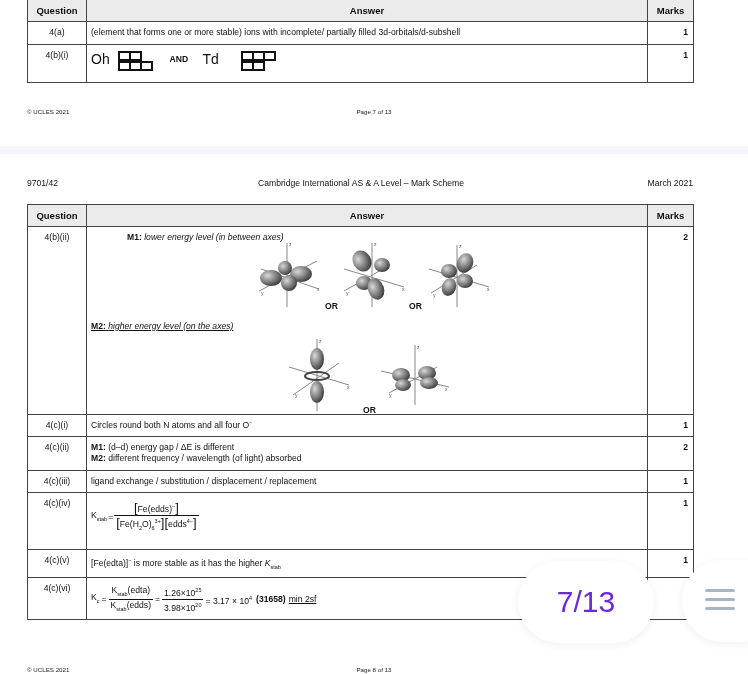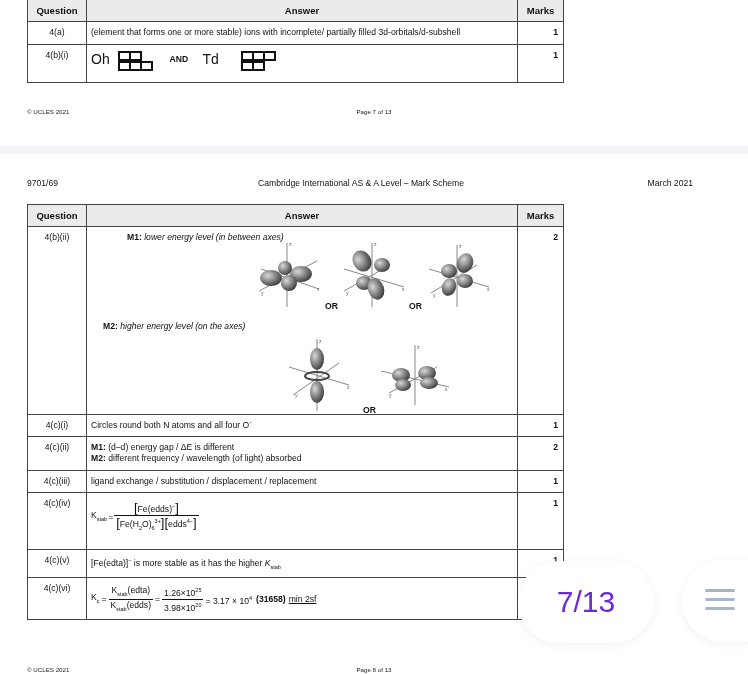--- a/index.html
+++ b/index.html
@@ -4,21 +4,21 @@
   <style>
     * { box-sizing: border-box; margin: 0; padding: 0; }
     html, body { width: 748px; height: 674px; overflow: hidden; background: #ffffff; }
     body { position: relative; font-family: "Liberation Sans", sans-serif; color: #111; }
 
     .page { position: absolute; left: 0; width: 748px; background: #fff; }
     .page-top { top: 0; height: 146px; }
     .gap { position: absolute; left: 0; top: 146px; width: 748px; height: 8px; background: #f3f5fa; }
     .page-bottom { top: 154px; height: 520px; }
 
-    table.ms { position: absolute; left: 27px; width: 537px; border-collapse: collapse; font-size: 8.6px; table-layout: fixed; }
+    table.ms { position: absolute; left: 27px; width: 667px; border-collapse: collapse; font-size: 8.6px; table-layout: fixed; }
     table.ms td, table.ms th { border: 1px solid #444; vertical-align: top; }
     table.ms th { background: #ebebeb; font-weight: bold; font-size: 9.5px; height: 22px; vertical-align: middle; text-align: center; }
     .col-q { width: 59px; }
     .col-m { width: 46px; }
     td.q { text-align: center; padding-top: 5px; font-size: 8.6px; }
     td.a { padding: 5px 4px 4px 4px; font-size: 8.6px; line-height: 11px; }
     td.m { text-align: right; padding: 5px 5px 0 0; font-weight: bold; font-size: 8.6px; }
 
     #t1 { top: -1px; }
     #t2 { top: 50px; }
@@ -102,21 +102,21 @@
     </tr>
   </tbody>
     </table>
   <div class="footer-left" style="top:108px;">© UCLES 2021</div>
   <div class="footer-center" style="top:108px;">Page 7 of 13</div>
 </div>
 
 <div class="gap"></div>
 
 <div class="page page-bottom">
-  <div class="hdr-left">9701/69</div>
+  <div class="hdr-left">9701/42</div>
   <div class="hdr-center">
     <div>Cambridge International AS &amp; A Level – Mark Scheme</div>
   </div>
   <div class="hdr-right">March 2021</div>
 
   <table class="ms" id="t2">
     <colgroup>
         <col class="col-q">
         <col>
         <col class="col-m">
@@ -174,21 +174,21 @@
               <ellipse cx="38" cy="20" rx="8" ry="10" fill="url(#lobe)" transform="rotate(20 38 20)"></ellipse>
               <ellipse cx="22" cy="28" rx="8" ry="7" fill="url(#lobe)"></ellipse>
               <ellipse cx="22" cy="44" rx="7" ry="9" fill="url(#lobe)" transform="rotate(20 22 44)"></ellipse>
               <ellipse cx="38" cy="38" rx="8" ry="7" fill="url(#lobe)"></ellipse>
               <text x="32" y="5" font-size="5" fill="#555">z</text>
               <text x="60" y="48" font-size="5" fill="#555">x</text>
               <text x="6" y="54" font-size="5" fill="#555">y</text>
             </g>
           </svg>
         </div>
-        <div style="position:absolute; left:16px; top:94px;"><b>M2:</b> <i>higher energy level (on the axes)</i></div>
+        <div style="position:absolute; left:4px; top:94px;text-decoration:underline;"><b>M2:</b> <i>higher energy level (on the axes)</i></div>
         <div style="position:absolute; left:200px; top:108px; width:200px; height:80px;">
           <svg width="200" height="80">
             <g>
               <line x1="30" y1="4" x2="30" y2="76" stroke="#888" stroke-width="1"></line>
               <line x1="2" y1="32" x2="62" y2="50" stroke="#888" stroke-width="1"></line>
               <line x1="6" y1="60" x2="52" y2="28" stroke="#888" stroke-width="1"></line>
               <ellipse cx="30" cy="24" rx="7" ry="11" fill="url(#lobe)"></ellipse>
               <ellipse cx="30" cy="41" rx="12" ry="4" fill="none" stroke="#444" stroke-width="2"></ellipse>
               <ellipse cx="30" cy="57" rx="7" ry="11" fill="url(#lobe)"></ellipse>
               <text x="32" y="8" font-size="5" fill="#555">z</text>

